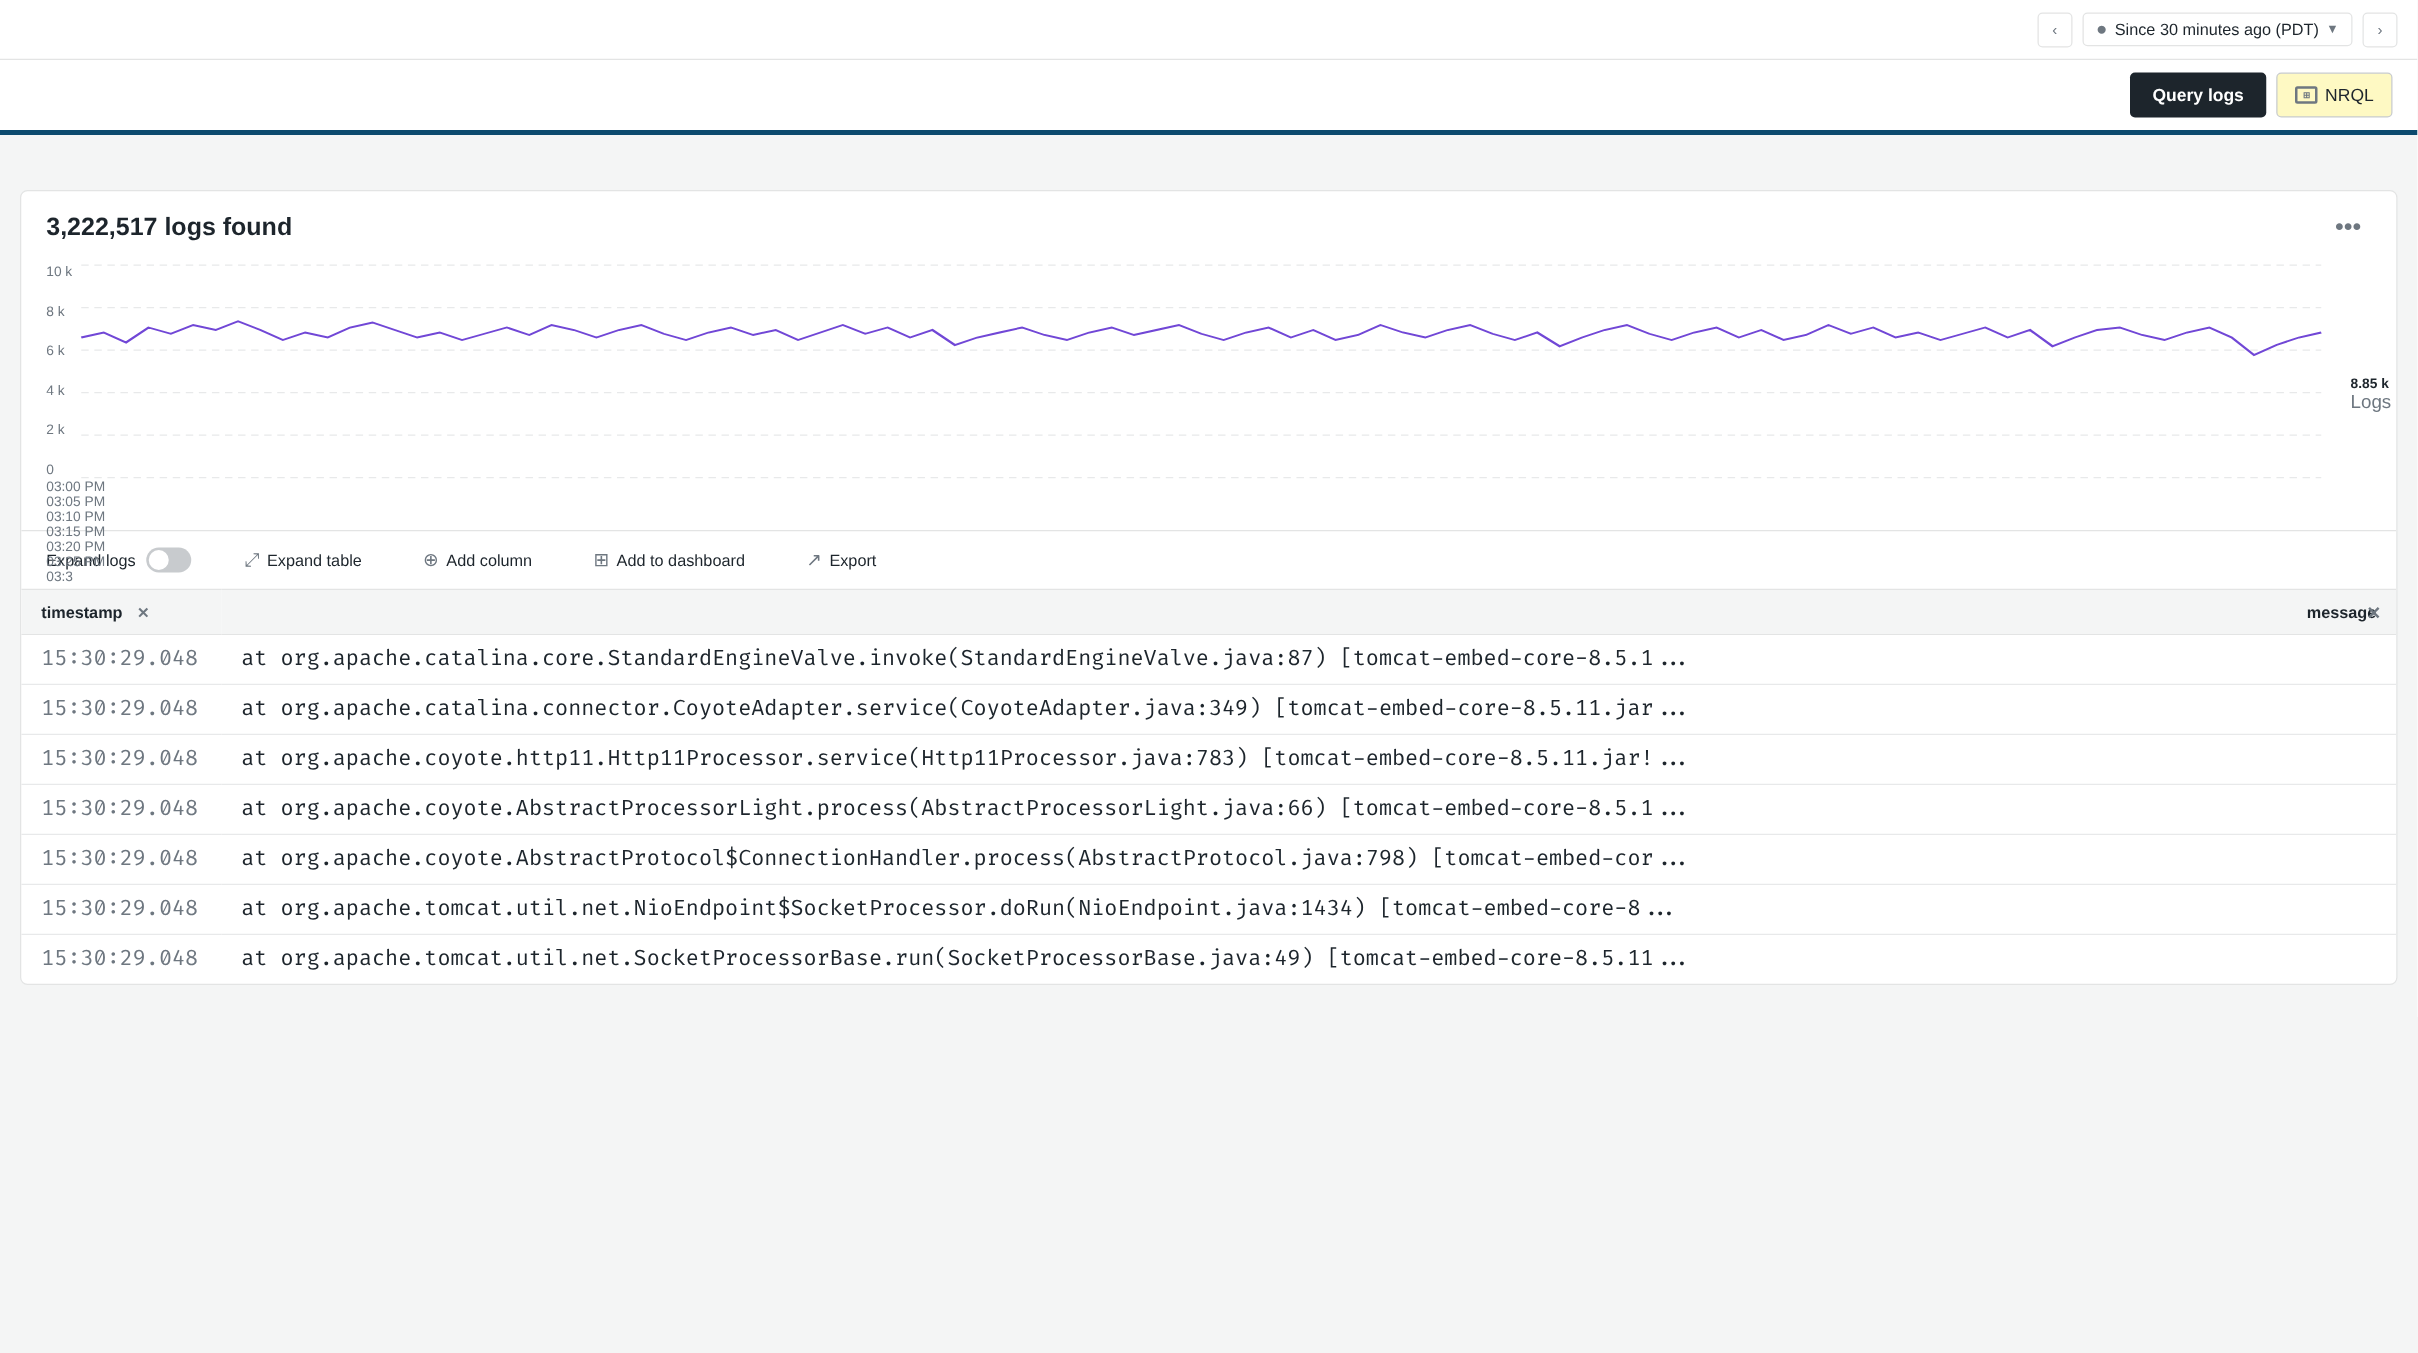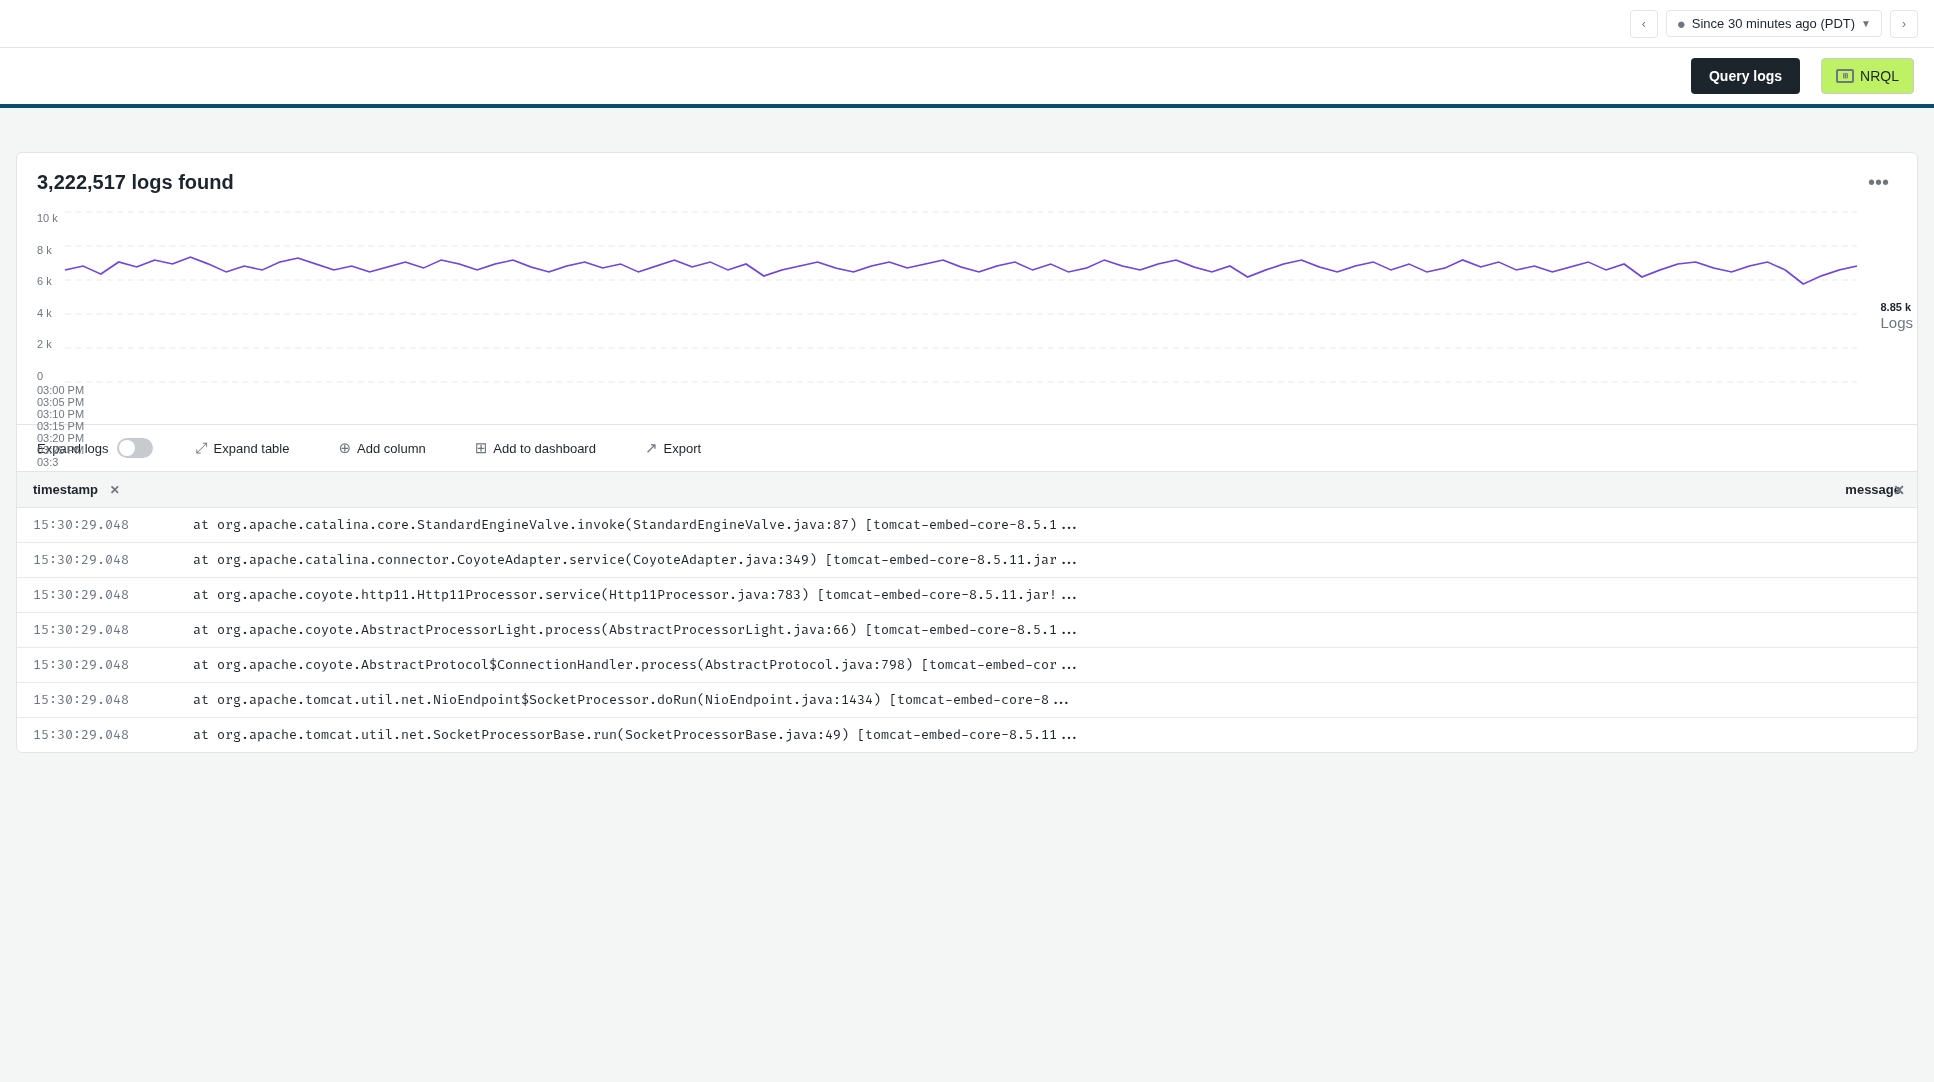--- a/index.html
+++ b/index.html
@@ -60,30 +60,30 @@
       color: #fff;
       border: none;
       border-radius: 4px;
       padding: 8px 18px;
       font-size: 14px;
       font-weight: 600;
       cursor: pointer;
       height: 36px;
     }
     .btn-nrql {
-      background: #bef264;
+      background: #fef9c3;
       color: #1d252c;
       border: 1px solid #c8cbce;
       border-radius: 4px;
       padding: 8px 14px;
       font-size: 14px;
       font-weight: 500;
       cursor: pointer;
       height: 36px;
-      display: flex; align-items: center; gap: 6px; margin-left: 13px;
+      display: flex; align-items: center; gap: 6px;
     }
     .nrql-icon {
       width: 18px; height: 14px;
       border: 2px solid #6e7780;
       border-radius: 2px;
       display: inline-flex; align-items: center; justify-content: center;
       font-size: 7px; font-weight: bold; color: #6e7780;
       letter-spacing: -0.5px;
     }
 
@@ -259,21 +259,21 @@
       position: absolute;
       right: 12px;
       top: 50%;
       transform: translateY(-50%);
       cursor: pointer;
       color: #6e7780;
       font-size: 14px;
     }
     .logs-table td {
       padding: 9px 16px;
-      font-size: 13px;
+      font-size: 17px;
       color: #1d252c;
       border-bottom: 1px solid #e8e9ea;
       font-family: 'SF Mono', 'Fira Code', monospace;
       white-space: nowrap;
       overflow: hidden;
       text-overflow: ellipsis;
       max-width: 0;
     }
     .logs-table tr:last-child td { border-bottom: none; }
     .logs-table td.ts-cell {

